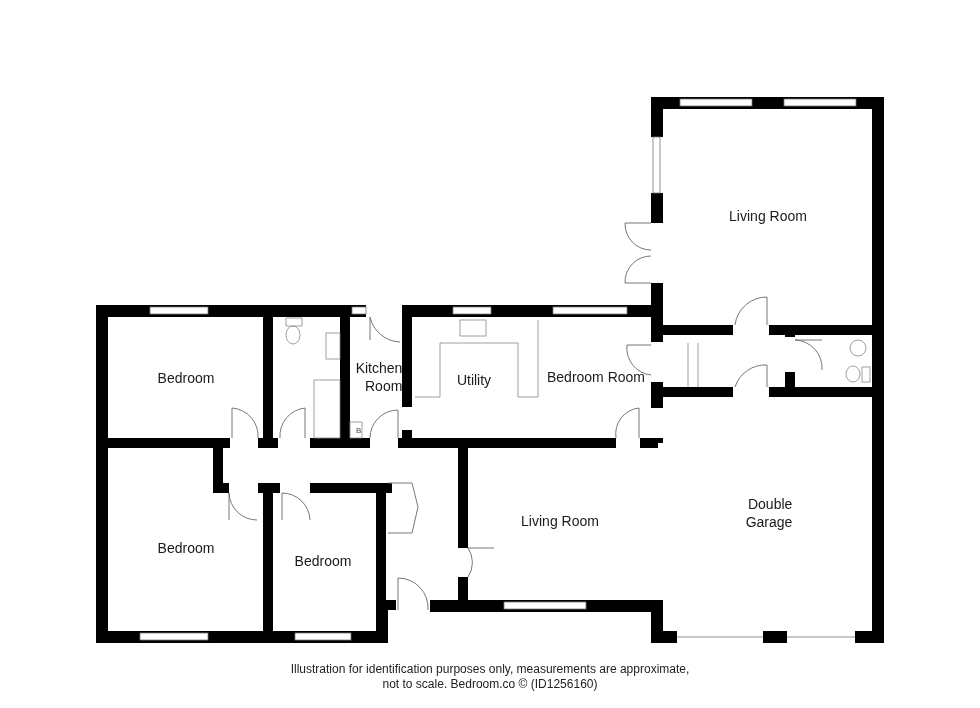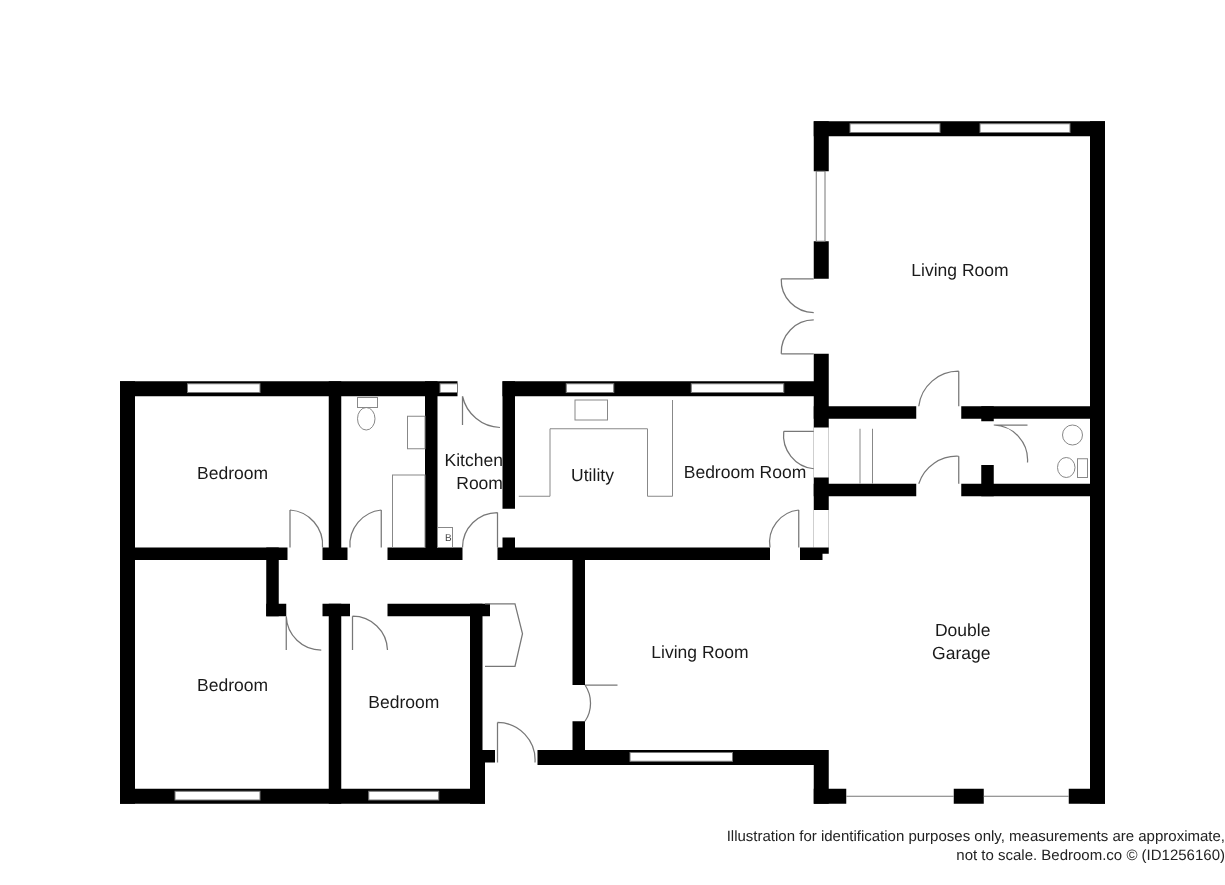--- a/index.html
+++ b/index.html
@@ -2,21 +2,21 @@
 <html><head>
   <meta charset="utf-8">
   <style>
     html, body { margin: 0; padding: 0; background: #ffffff; }
     body { width: 980px; height: 708px; position: relative; overflow: hidden;
            font-family: "Liberation Sans", sans-serif; }
     #plan { position: absolute; left: 0; top: 0; }
     .room-label { position: absolute; font-size: 14px; color: #1a1a1a;
                   text-align: right; line-height: 18px; transform: translate(-50%, -50%);
                   white-space: nowrap; }
-    .caption { position: absolute; left: 0; width: 980px; top: 662px; text-align: right;
+    .caption { position: absolute; left: 0; width: 980px; top: 662px; text-align: center;
                font-size: 12px; color: #222; line-height: 15px; }
   </style>
 </head>
 <body>
 
 <svg id="plan" width="980" height="708" viewBox="0 0 980 708">
   <g fill="#000">
 
     <rect x="651" y="97" width="233" height="12"></rect>
     <rect x="872" y="97" width="12" height="546"></rect>

